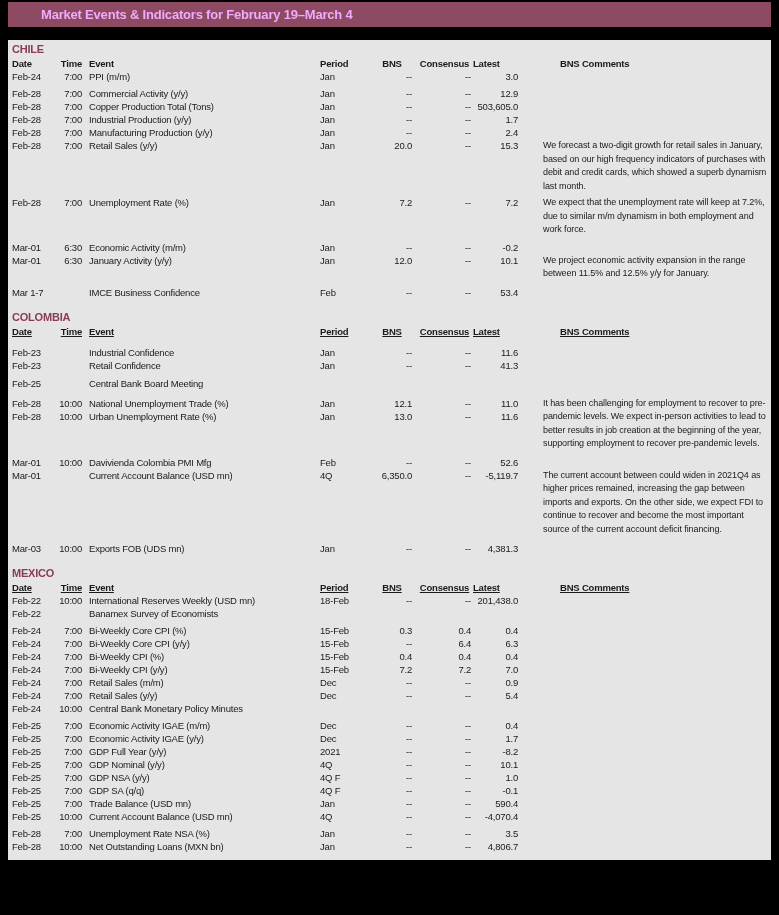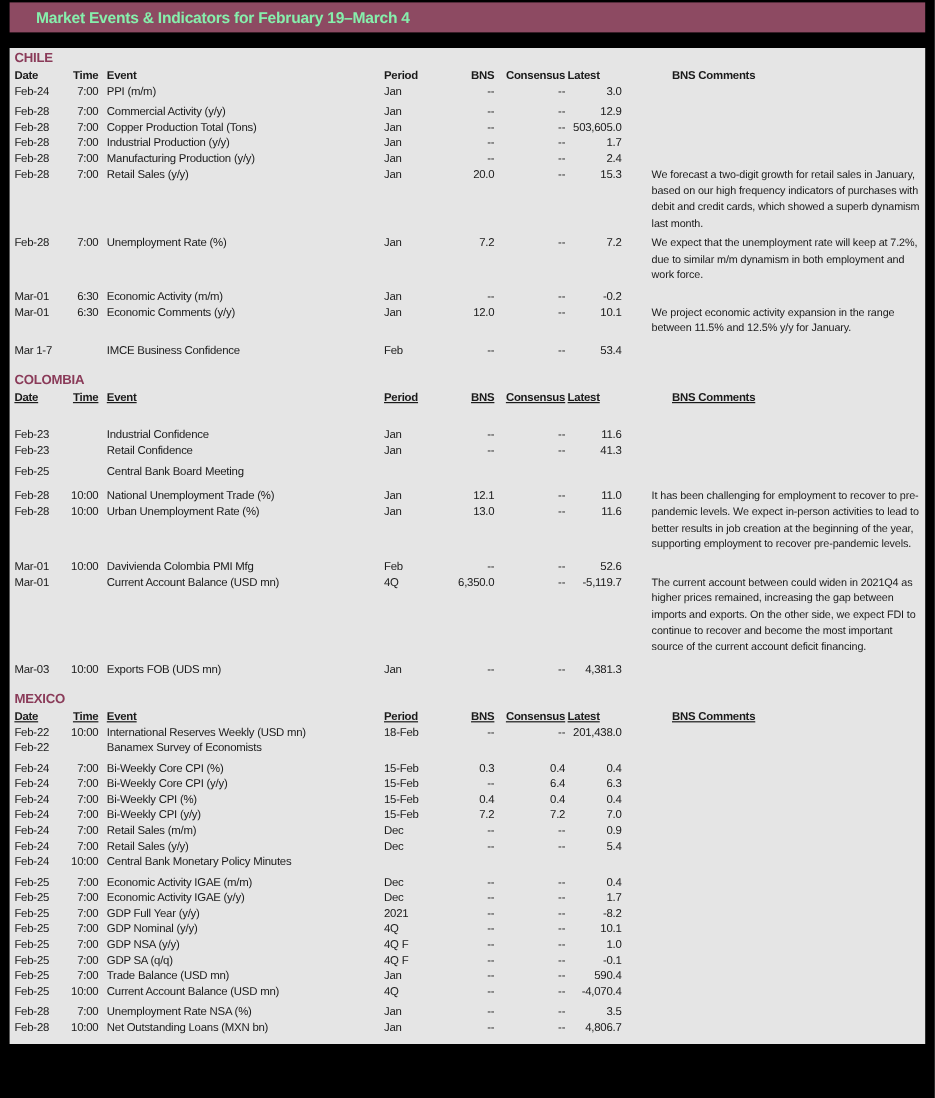--- a/index.html
+++ b/index.html
@@ -6,21 +6,21 @@
   body{
     width:779px;height:915px;overflow:hidden;background:#000;
     font-family:"Liberation Sans", sans-serif;
     -webkit-font-smoothing:antialiased;
   }
   .titlebar{
     margin:2px 8px 0 8px;height:25px;background:#8D4A62;
     display:flex;align-items:center;
   }
   .titlebar .title{
-    color:#86efac;font-weight:bold;font-size:13px;padding-left:22px;letter-spacing:-0.2px;
+    color:#f0abfc;font-weight:bold;font-size:13px;padding-left:33px;letter-spacing:-0.2px;
   }
   .panel{
     margin:13px 8px 0 8px;background:#e5e5e5;padding:3px 2px 7px 2px;
     color:#1a1a1a;
   }
   .section{margin-top:0;}
   .section + .section{margin-top:12px;}
   .section-title{
     font-weight:bold;font-size:11px;color:#8A3B59;letter-spacing:-0.2px;
     padding-left:2px;margin-bottom:2px;
@@ -33,21 +33,21 @@
     font-size:9.5px;line-height:13px;height:13px;white-space:nowrap;
     letter-spacing:-0.2px;
   }
   .cell{overflow:visible;}
   .c-date{padding-left:2px;}
   .c-time{text-align:right;}
   .c-event{padding-left:7px;}
   .c-period{padding-left:4px;}
   .c-bns,.c-cons,.c-latest{text-align:right;}
   .header-row{font-weight:bold;}
-  .header-row .c-bns,.header-row .c-cons{text-align:right;padding-left:6px;}
+  .header-row .c-bns,.header-row .c-cons{text-align:center;padding-left:6px;}
   .header-row .c-latest{text-align:left;padding-left:2px;}
   .underlined .hlabel{text-decoration:underline;}
   .comment{
     flex:1;margin-left:25px;font-size:9px;line-height:13.5px;
     letter-spacing:-0.1px;padding-right:2px;
   }
   .comment.hdr{font-size:9.5px;font-weight:bold;line-height:13px;letter-spacing:-0.2px;padding-left:17px;}
 </style>
 </head>
 <body>
@@ -169,21 +169,21 @@
               <div class="cell c-latest">-0.2</div>
             </div>
           </div>
           <div class="comment"></div>
         </div>
         <div class="grp" style="margin-top: 0px;">
           <div class="left">
             <div class="row">
               <div class="cell c-date">Mar-01</div>
               <div class="cell c-time">6:30</div>
-              <div class="cell c-event">Economic Comments (y/y)</div>
+              <div class="cell c-event">January Activity (y/y)</div>
               <div class="cell c-period">Jan</div>
               <div class="cell c-bns">12.0</div>
               <div class="cell c-cons">--</div>
               <div class="cell c-latest">10.1</div>
             </div>
           </div>
           <div class="comment">We project economic activity expansion in the range between 11.5% and 12.5% y/y for January.</div>
         </div>
         <div class="grp" style="margin-top: 5px;">
           <div class="left">
@@ -209,21 +209,21 @@
               <div class="cell c-time"><span class="hlabel">Time</span></div>
               <div class="cell c-event"><span class="hlabel">Event</span></div>
               <div class="cell c-period"><span class="hlabel">Period</span></div>
               <div class="cell c-bns"><span class="hlabel">BNS</span></div>
               <div class="cell c-cons"><span class="hlabel">Consensus</span></div>
               <div class="cell c-latest"><span class="hlabel">Latest</span></div>
             </div>
           </div>
           <div class="comment hdr"><span class="hlabel">BNS Comments</span></div>
         </div>
-        <div class="grp" style="margin-top: 18px;">
+        <div class="grp" style="margin-top: 8px;">
           <div class="left">
             <div class="row">
               <div class="cell c-date">Feb-23</div>
               <div class="cell c-time"></div>
               <div class="cell c-event">Industrial Confidence</div>
               <div class="cell c-period">Jan</div>
               <div class="cell c-bns">--</div>
               <div class="cell c-cons">--</div>
               <div class="cell c-latest">11.6</div>
             </div>

